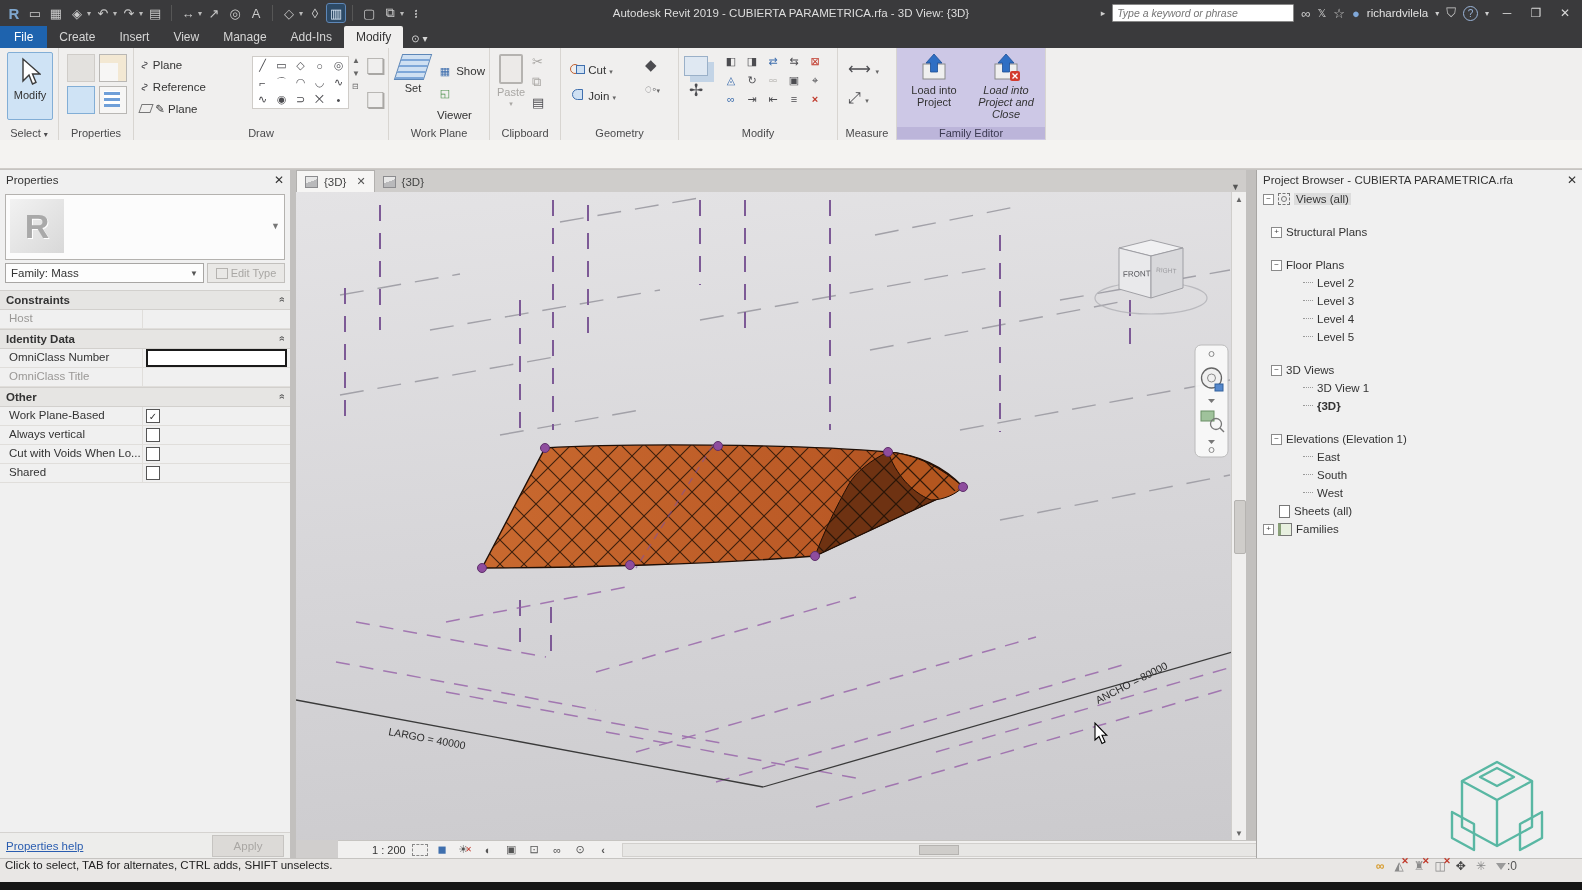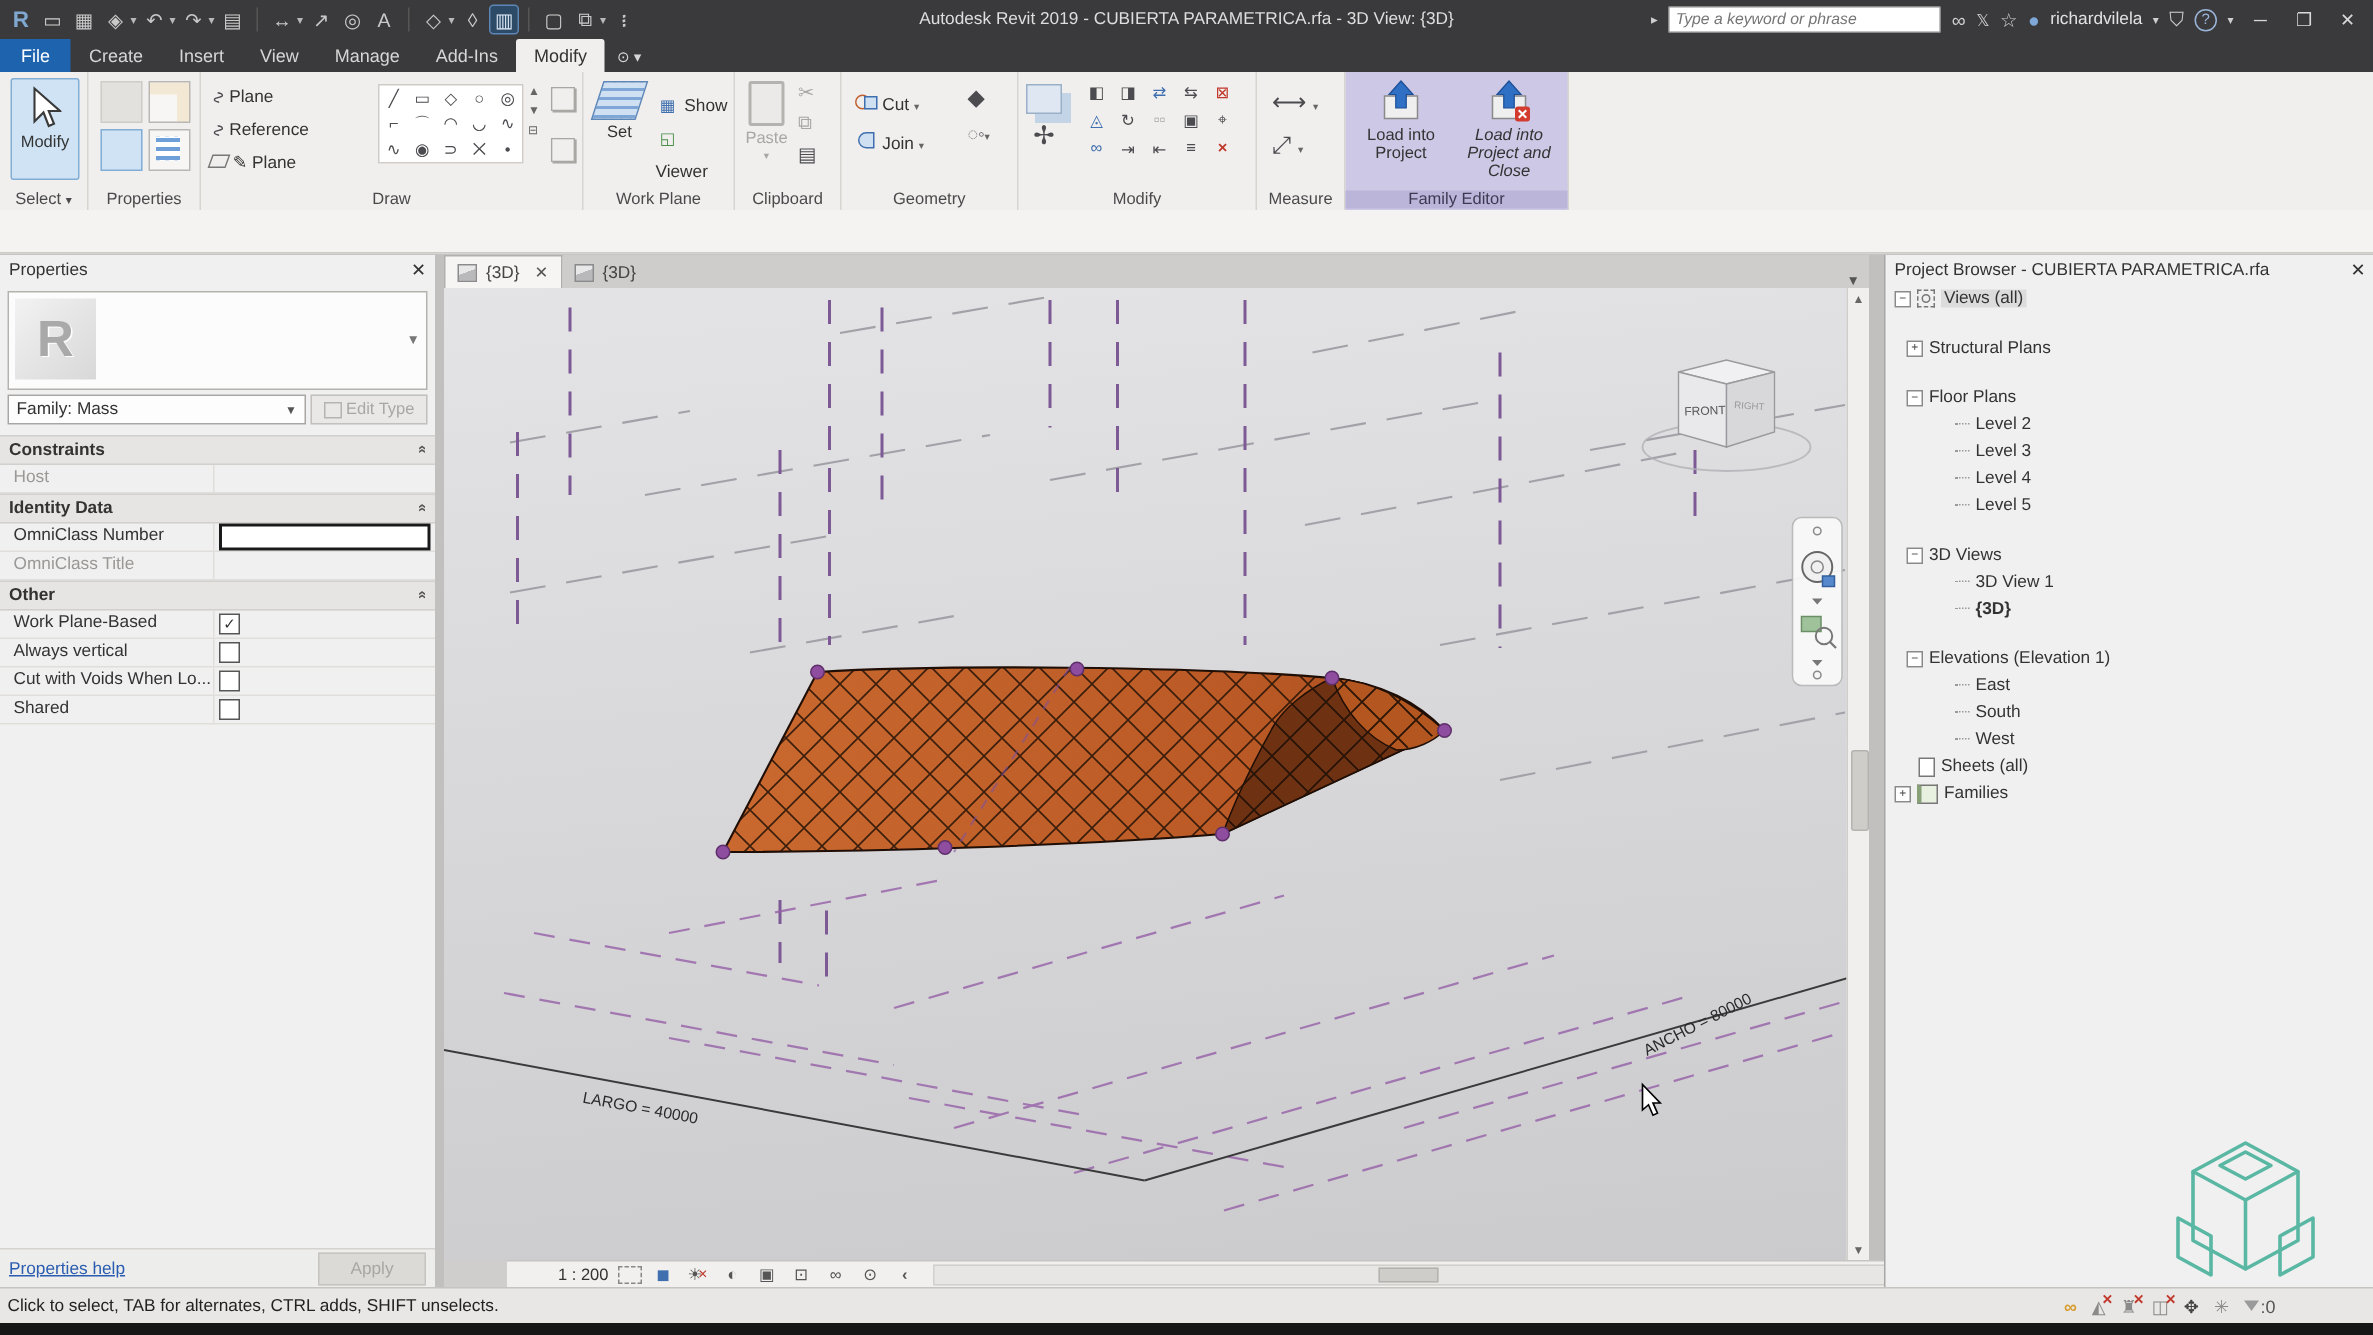--- a/index.html
+++ b/index.html
@@ -111,21 +111,21 @@
   .leafdash{width:10px;height:1px;border-top:1px dotted #9a9a9a;flex:0 0 auto;}
   .ticon{flex:0 0 auto;display:inline-block;}
   .ticon.views{width:10px;height:10px;border:1px dashed #777;position:relative;}
   .ticon.views::after{content:"";position:absolute;left:2px;top:2px;width:4px;height:4px;border:1px solid #777;border-radius:50%;}
   .ticon.sheets{width:9px;height:11px;border:1px solid #777;background:#fff;}
   .ticon.families{width:10px;height:11px;border:1px solid #777;background:#e8f0e0;border-left:3px solid #88a078;}
   .pb-label.sel{background:#dcdcdc;padding:0 2px;}
   .pb-label.bold{font-weight:bold;}
   
   .statusbar{left:0;top:858px;width:1582px;height:24px;background:#e9e7e5;border-top:1px solid #c6c4c1;
-             display:flex;align-items:center;font-size:11.5px;color:#222;padding:0 5px;box-sizing:border-box;}
+             display:flex;align-items:flex-start;font-size:11.5px;color:#222;padding:0 5px;box-sizing:border-box;}
   .sb-right{margin-left:auto;display:flex;align-items:center;gap:10px;margin-right:60px;font-size:12px;}
   .sbi{position:relative;color:#8a8a8a;}
   .sbi .xmark{position:absolute;right:-5px;top:-3px;color:#c0392b;font-size:9px;font-weight:bold;}
   .funnel{display:inline-flex;align-items:center;gap:1px;color:#555;}
   .funnel .tri{width:0;height:0;border-left:5px solid transparent;border-right:5px solid transparent;
                border-top:7px solid #9a9a9a;display:inline-block;}
   .bottomstrip{left:0;top:882px;width:1582px;height:8px;background:#161616;}
   .splitgapL{left:290px;top:170px;width:6px;height:688px;background:#c2c0be;}
   .splitgapR{left:1246px;top:170px;width:10px;height:688px;background:#c2c0be;}
   

